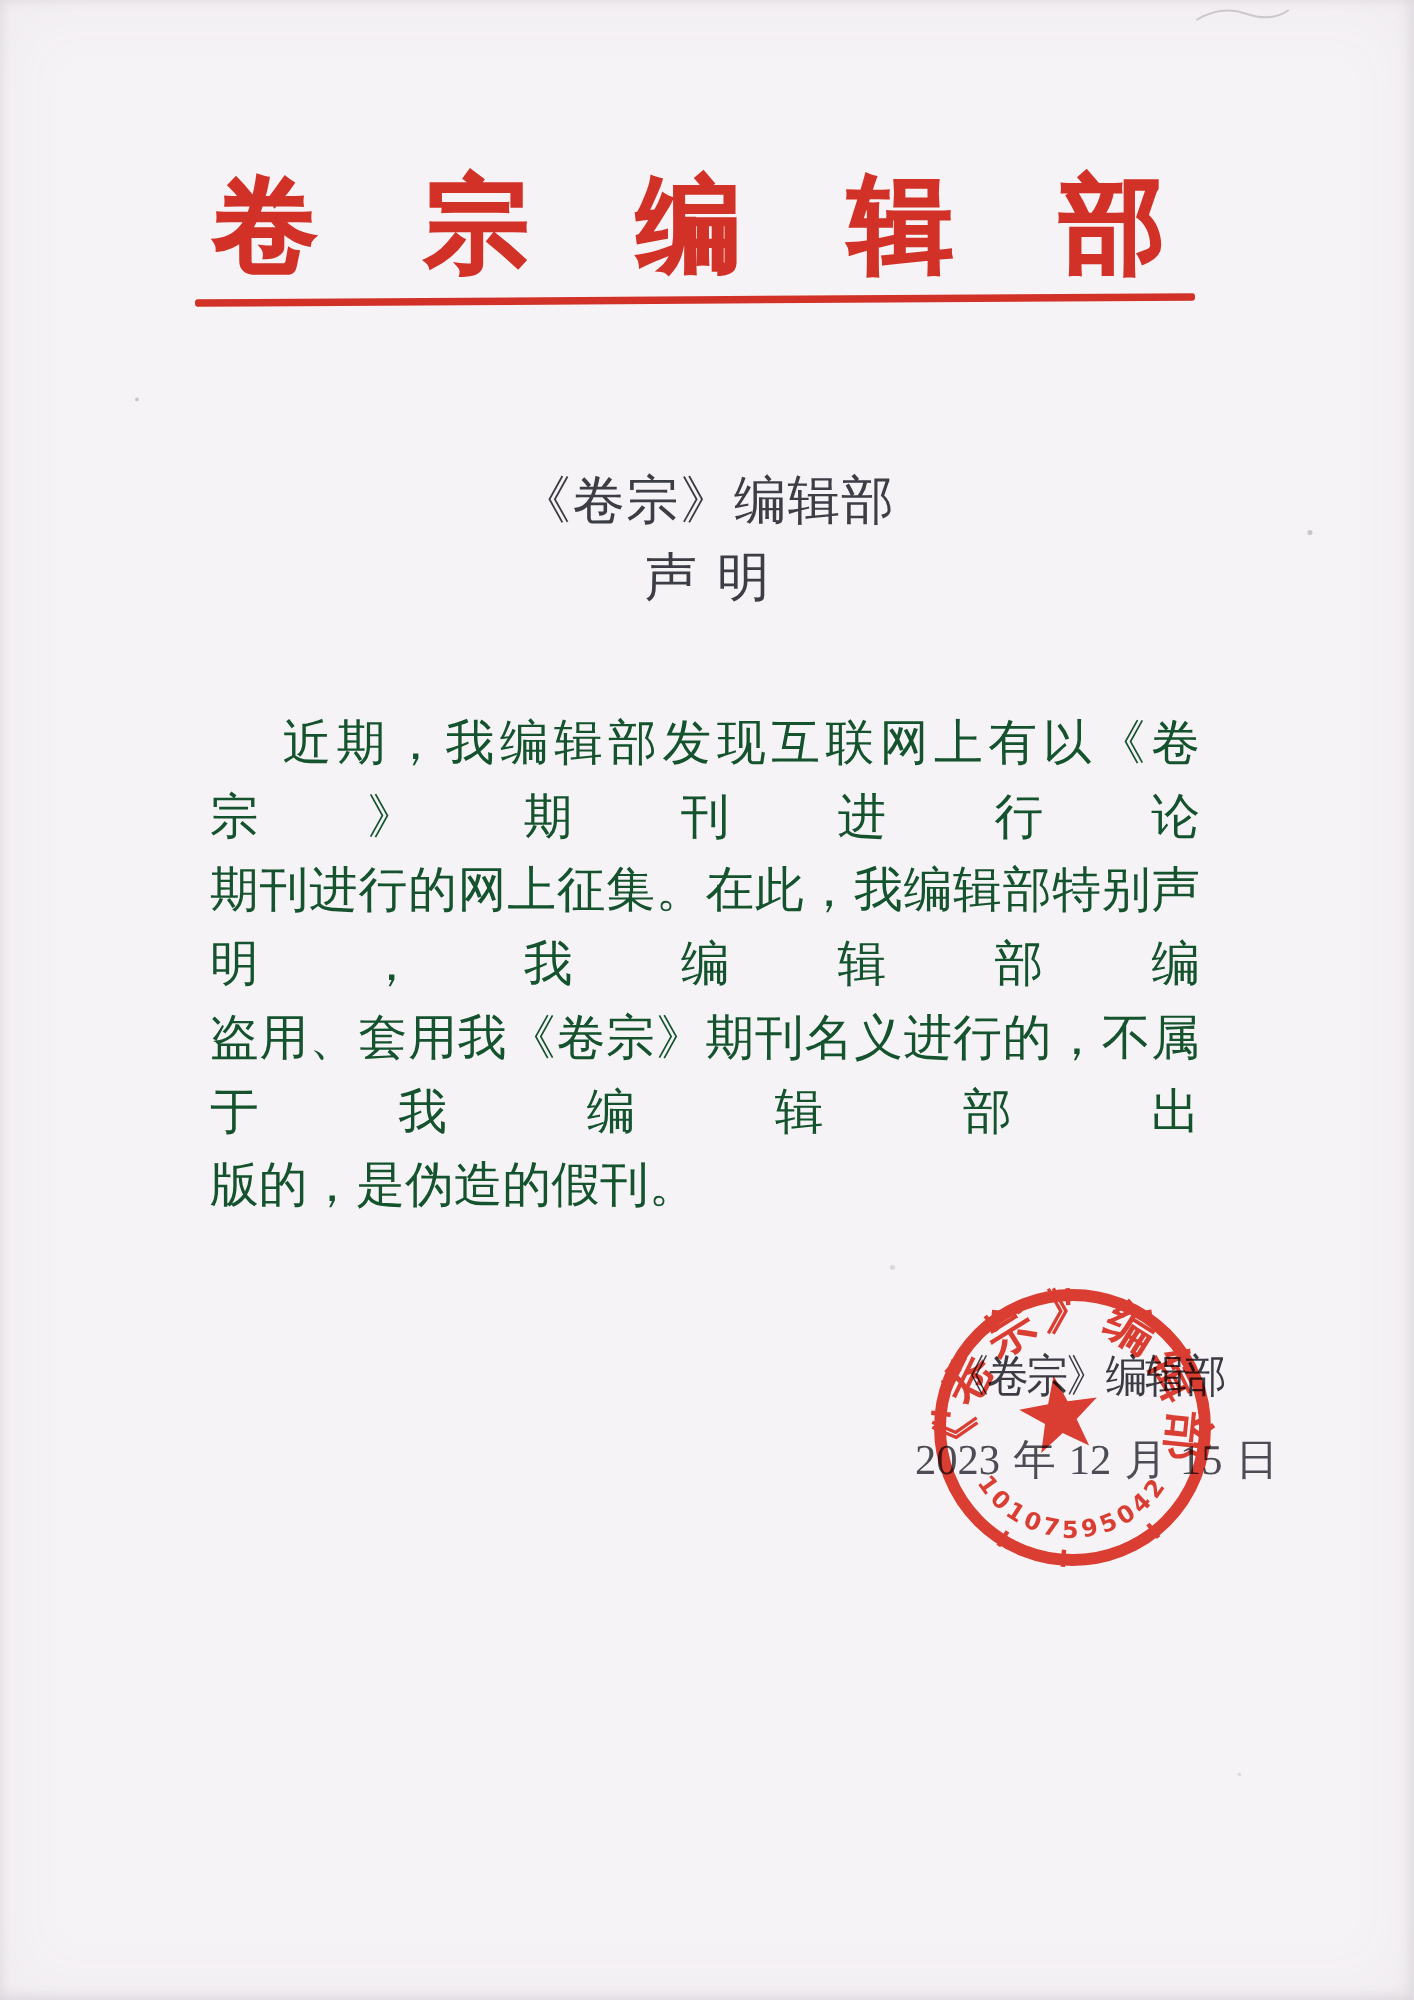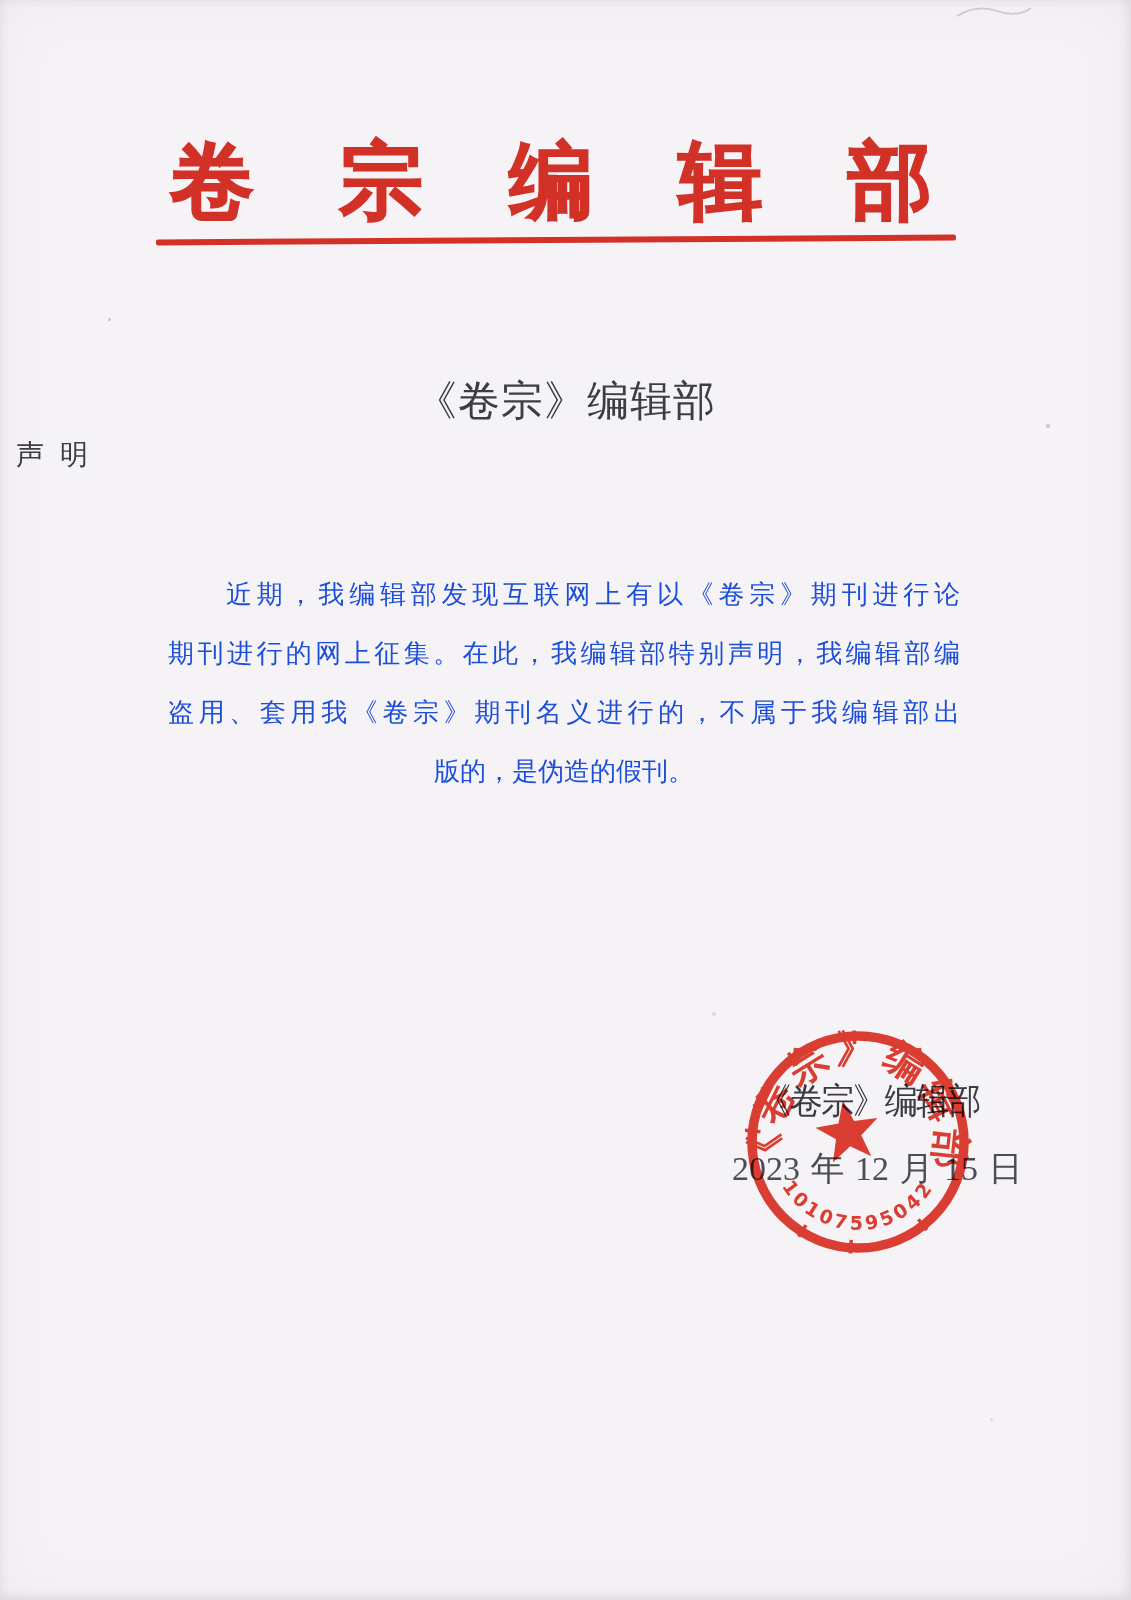--- a/index.html
+++ b/index.html
@@ -32,29 +32,29 @@
     transform: rotate(-0.35deg);
   }
   
   .title-line1 {
     position: absolute; left: 0; top: 378px; width: 1131px;
     text-align: center; font-size: 42px; line-height: 1.1;
     color: #3d3d45; letter-spacing: 1px;
   }
   .title-line2 {
     position: absolute; left: 0; top: 440px; width: 1131px;
-    text-align: left; font-size: 28px; line-height: 1.1;
+    text-align: center; font-size: 42px; line-height: 1.1;
     color: #3d3d45; letter-spacing: 16px; text-indent: 16px;
   }
   
   .body-text {
     position: absolute; left: 168px; top: 565px; width: 792px;
-    font-size: 26px; line-height: 59px; color: #1d4ed8;
+    font-size: 39px; line-height: 59px; color: #14532d;
   }
-  .body-text p { margin: 0; text-align: center; }
+  .body-text p { margin: 0; }
   .body-text p.just { text-align: justify; text-align-last: justify; }
   .body-text p.indent { text-indent: 58px; }
   
   .signature {
     position: absolute; left: 758px; top: 1082px;
     font-size: 36px; line-height: 1.1; color: #3b3b43;
     letter-spacing: -2px; transform: scaleX(0.93); transform-origin: left top;
     white-space: nowrap;
   }
   .sig-date {

